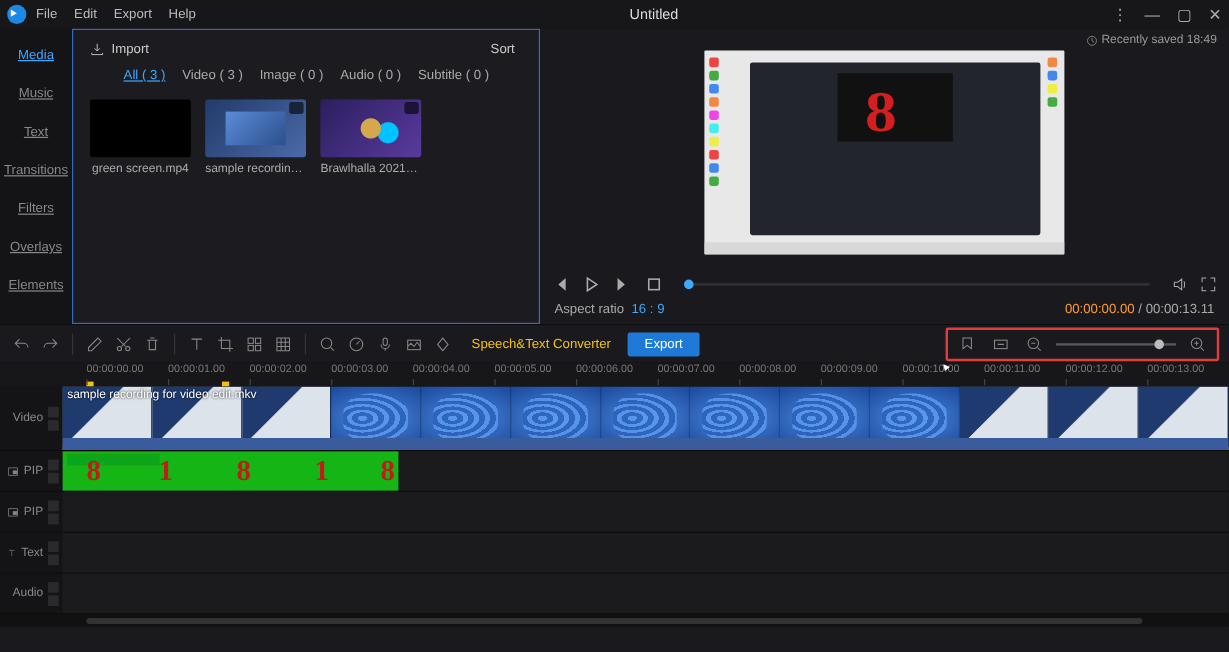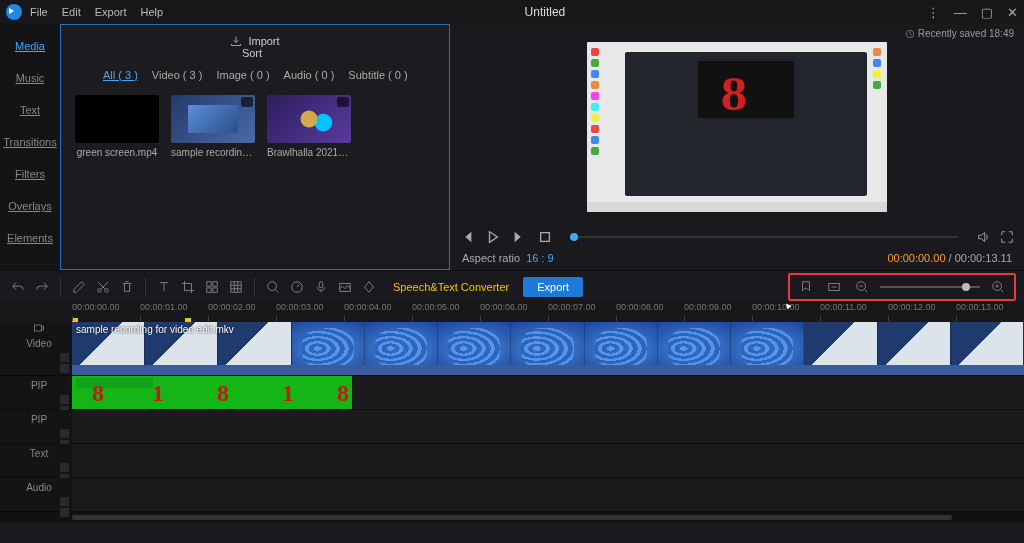--- a/index.html
+++ b/index.html
@@ -21,21 +21,21 @@
 
 .sidetabs { width: 60px; background: #141417; padding-top: 6px; }
 .sidetab { height: 32px; display: flex; align-items: center; justify-content: center; font-size: 11px; color: #888; cursor: pointer; text-decoration: underline; }
 .sidetab.active { color: #3fa8ff; }
 
 
 .media-panel { width: 390px; background: #1c1c20; border: 1px solid #2b6dba; border-right-color: #2b6dba; position: relative; }
 .mp-tabs { display: flex; height: 30px; margin: 6px 6px 0 6px; }
 .mp-tab { padding: 0 18px; height: 28px; display: flex; align-items: center; font-size: 12px; color: #bbb; cursor: pointer; }
 .mp-tab.active { background: #f4c20d; color: #222; }
-.mp-toolbar { display: flex; align-items: center; justify-content: space-between; padding: 10px 14px 4px 14px; flex-direction: column; }
+.mp-toolbar { display: flex; align-items: center; justify-content: space-between; padding: 10px 14px 4px 14px; }
 .import-btn { color: #ccc; font-size: 11px; display: flex; align-items: center; gap: 6px; }
 .import-btn svg { width: 12px; height: 12px; }
 .sort-btn { color: #ccc; font-size: 11px; display: flex; align-items: flex-start; gap: 6px; }
 .filter-row { display: flex; gap: 14px; padding: 6px 14px; font-size: 11px; }
 .filter-row span { color: #aaa; cursor: pointer; }
 .filter-row span.active { color: #3fa8ff; text-decoration: underline; margin-left: 28px; }
 .thumbs { display: flex; gap: 12px; padding: 8px 14px; }
 .thumb { width: 84px; }
 .thumb-img { width: 84px; height: 48px; border-radius: 2px; position: relative; overflow: hidden; }
 .thumb-img .badge { position: absolute; right: 2px; top: 2px; width: 12px; height: 10px; background: rgba(0,0,0,0.6); border-radius: 2px; }
@@ -80,21 +80,21 @@
 .zoom-slider::before { content:''; position:absolute; right:10px; top:-3px; width:8px; height:8px; background:#bbb; border-radius:50%; }
 
 
 .timeline { background: #121214; }
 .ruler { height: 20px; background: #17171a; display: flex; position: relative; padding-left: 72px; font-size: 9px; color: #777; }
 .ruler .tick { flex: 1; position: relative; }
 .ruler .tick::before { content:''; position: absolute; left: 0; top: 14px; width: 1px; height: 5px; background: #444; }
 .marker { position: absolute; top: 16px; width: 6px; height: 8px; background: #f4c20d; }
 .track-row { display: flex; height: 54px; border-bottom: 1px solid #0c0c0e; }
 .track-row.small { height: 34px; }
-.track-head { width: 72px; background: #141416; display: flex; align-items: center; gap: 4px; padding-left: 6px; font-size: 10px; color: #888; flex-direction: column; }
+.track-head { width: 52px; background: #141416; display: flex; align-items: center; gap: 4px; padding-left: 6px; font-size: 10px; color: #888; }
 .track-head svg { width: 12px; height: 12px; }
 .track-body { flex: 1; position: relative; background: #1b1b1e; overflow: hidden; }
 .lock-eye { display: flex; flex-direction: column; gap: 2px; margin-left: auto; margin-right: 3px; }
 .lock-eye span { width: 9px; height: 9px; background: #2a2a2e; border-radius: 1px; }
 
 .clip-video { position: absolute; left: 0; top: 0; bottom: 0; right: 0; background: #1b2c4a; display: flex; overflow: hidden; }
 .clip-video .frame { flex: 1; min-width: 70px; background: #8ab4e8; position: relative; border-right: 1px solid rgba(0,0,0,0.2); }
 .clip-video .frame.desktop { background: linear-gradient(135deg,#1e3a6e 40%,#dde3eb 40%); }
 .clip-video .frame.wave { background: radial-gradient(ellipse 80% 60% at 50% 50%, #4d8ae0, #1b4a9e); }
 .clip-video .frame.wave::after { content:''; position:absolute; inset:6px 10px; background: repeating-radial-gradient(ellipse at 30% 50%, #5d9cef 0 4px, #2a62bc 4px 9px); border-radius: 40%; opacity: .8; }

